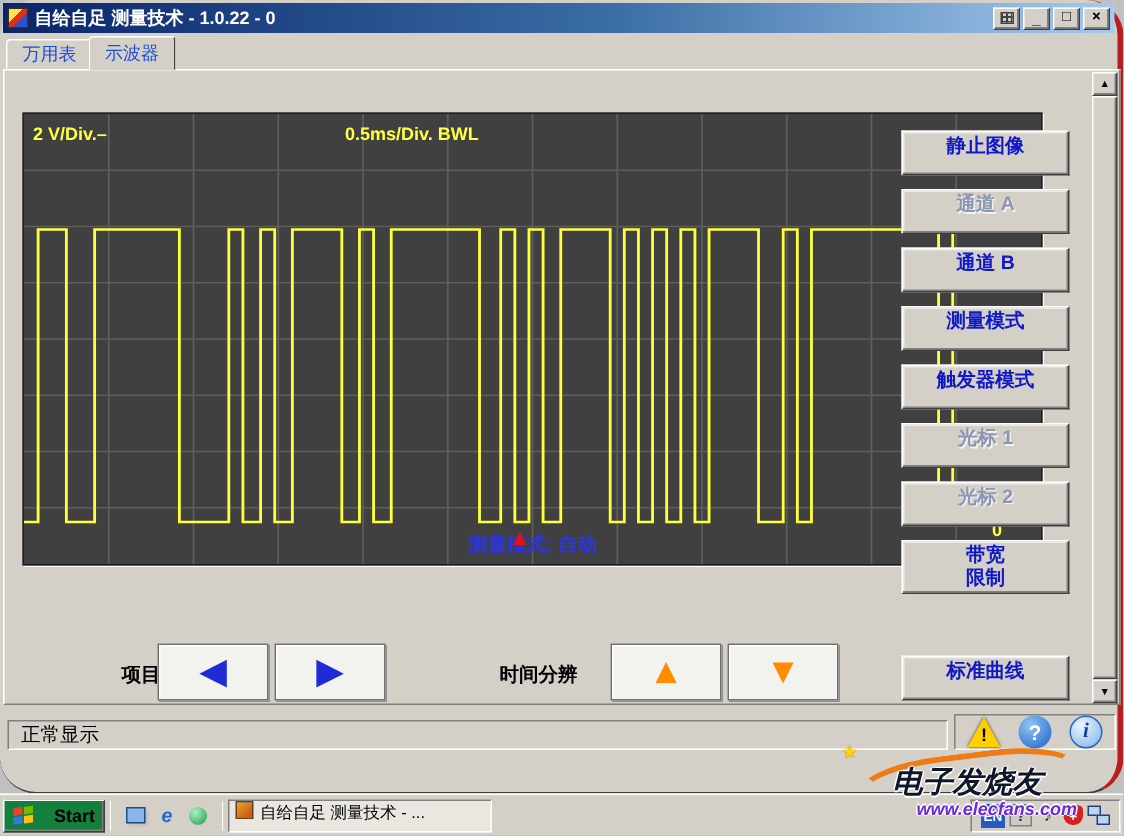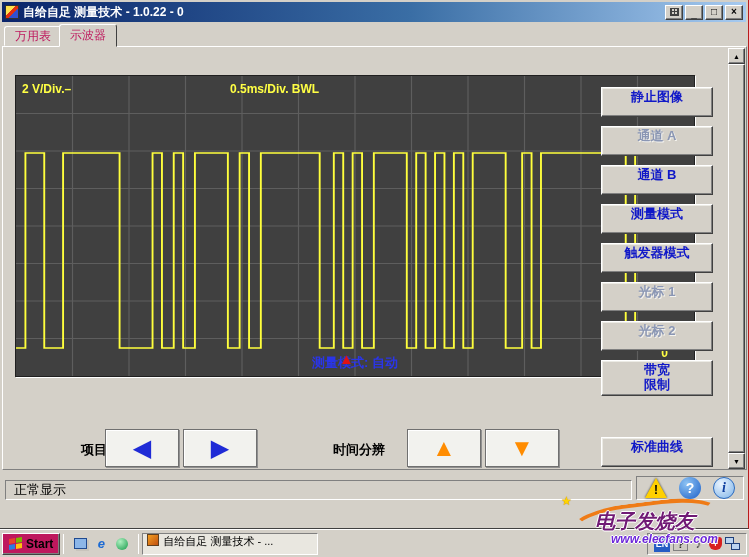--- a/index.html
+++ b/index.html
@@ -2,38 +2,38 @@
 <html><head>
 <meta charset="utf-8">
 <style>
   * { box-sizing: border-box; }
   html,body { margin:0; padding:0; background:#c0c0c0; font-family:"Liberation Sans","DejaVu Sans",sans-serif; }
   .screen { position:relative; width:749px; height:557px; background:#c0c0c0; overflow:hidden; }
   button { font-family:inherit; cursor:default; }
 
   
   .app-window { position:absolute; left:0; top:0; width:749px; height:529px; background:#d4d0c8;
-                border-right:1px solid #b91c1c; border-bottom:1px solid #404040; }
+                border-right:4px solid #b91c1c; border-bottom:1px solid #404040;border-radius:24px; }
   .titlebar { position:absolute; left:2px; top:2px; right:2px; height:20px;
               background:linear-gradient(90deg,#0a246a,#3a6ea5 55%,#a6caf0); color:#fff;
               display:flex; align-items:center; gap:4px; padding:0 3px; }
   .app-icon { width:14px; height:14px; flex:none; border:1px solid #303030;
               background:linear-gradient(135deg,#ffe14d 0 38%,#e03010 38% 60%,#3050d0 60%); }
   .title-text { flex:1; font-size:12px; font-weight:bold; white-space:nowrap; overflow:hidden; }
   .tb-buttons { display:flex; gap:2px; }
   .tb-btn { width:18px; height:15px; padding:0; background:#d4d0c8; color:#000;
             border:1px solid; border-color:#fff #404040 #404040 #fff; box-shadow:inset -1px -1px 0 #808080;
             font-size:10px; font-weight:bold; line-height:1; display:flex; align-items:center; justify-content:center; }
   .tb-btn .low { transform:translateY(2px); }
   .grid-glyph { width:9px; height:8px; border:1px solid #404040;
                 background:repeating-linear-gradient(0deg,#404040 0 1px,transparent 1px 3px),
                            repeating-linear-gradient(90deg,#404040 0 1px,transparent 1px 3px); }
 
   
-  .tab { position:absolute; padding:0 10px; font-size:12px; color:#be185d; background:#d4d0c8;
+  .tab { position:absolute; padding:0 10px; font-size:12px; color:#1d4ed8; background:#d4d0c8;
          border:1px solid; border-color:#fff #404040 #d4d0c8 #fff; border-radius:3px 3px 0 0;
          display:flex; align-items:center; }
   .tab.inactive { left:4px; top:26px; height:20px; z-index:1; }
   .tab.active { left:59px; top:24px; height:23px; z-index:6; }
 
   .tab-panel { position:absolute; left:2px; top:46px; width:745px; height:424px; background:#d4d0c8;
                border:1px solid; border-color:#fff #808080 #808080 #fff; }
 
   
   .scope { position:absolute; left:12px; top:28px; width:680px; height:302px; background:#404040;
@@ -95,21 +95,21 @@
                color:#fff; font-weight:bold; font-size:14px;
                display:flex; align-items:center; justify-content:center; }
   .info-icon { width:22px; height:22px; border-radius:50%;
                background:radial-gradient(circle at 35% 30%,#eaf4ff,#7fb4e8); border:1px solid #2a6ac0;
                color:#1040a0; font-weight:bold; font-style:italic; font-family:"Liberation Serif",serif;
                font-size:14px; display:flex; align-items:center; justify-content:center; }
 
   
   .taskbar { position:absolute; left:0; top:529px; width:749px; height:28px; background:#d4d0c8;
              border-top:1px solid #fff; display:flex; align-items:center; gap:3px; padding:0 2px; }
-  .start-btn { height:22px; display:flex; align-items:center; gap:4px; padding:0 6px; background:#be185d;
+  .start-btn { height:22px; display:flex; align-items:center; gap:14px; padding:0 6px; background:#15803d;
                border:1px solid; border-color:#fff #404040 #404040 #fff; box-shadow:inset -1px -1px 0 #808080;
                font-size:12px; font-weight:bold; color:#000; }
   .win-flag { width:13px; height:11px; display:grid; grid-template-columns:1fr 1fr; grid-template-rows:1fr 1fr;
               gap:1px; transform:skewY(-8deg); }
   .win-flag i { display:block; }
   .f1{background:#e8442c}.f2{background:#7db700}.f3{background:#2a7de1}.f4{background:#ffc20e}
   .ql { display:flex; gap:5px; padding:0 5px; align-items:center; }
   .ql-icon { width:16px; height:16px; font-size:13px; font-weight:bold;
              display:flex; align-items:center; justify-content:center; }
   .ie-e { color:#1a6ad4; font-style:italic; }
@@ -135,21 +135,21 @@
   .tray-net i:last-child { right:0; bottom:0; }
 
   
   .watermark { position:absolute; right:2px; top:492px; width:192px; height:64px; z-index:60;
                pointer-events:none; font-style:italic; }
   .wm-swoosh { position:absolute; left:16px; top:10px; width:150px; height:38px;
                border:4px solid transparent; border-top:4px solid #ef7b16;
                border-radius:50% / 65%; transform:rotate(-7deg); }
   .wm-star { position:absolute; left:6px; top:2px; color:#ffd400; font-size:12px;
              text-shadow:0 0 1px #a06000; }
-  .wm-title { position:absolute; left:40px; top:16px; font-size:20px; font-weight:bold; color:#701a75;
+  .wm-title { position:absolute; left:40px; top:16px; font-size:20px; font-weight:bold; color:#0f172a;
               text-shadow:-1px 0 #fff,1px 0 #fff,0 -1px #fff,0 1px #fff; white-space:nowrap; }
   .wm-url { position:absolute; left:56px; top:40px; font-size:12px; font-weight:bold; color:#6d28d9;
             text-shadow:-1px 0 #fff,1px 0 #fff,0 -1px #fff,0 1px #fff; white-space:nowrap; }
 </style>
 </head>
 <body>
 
 <div class="screen">
 
   <div class="app-window">

